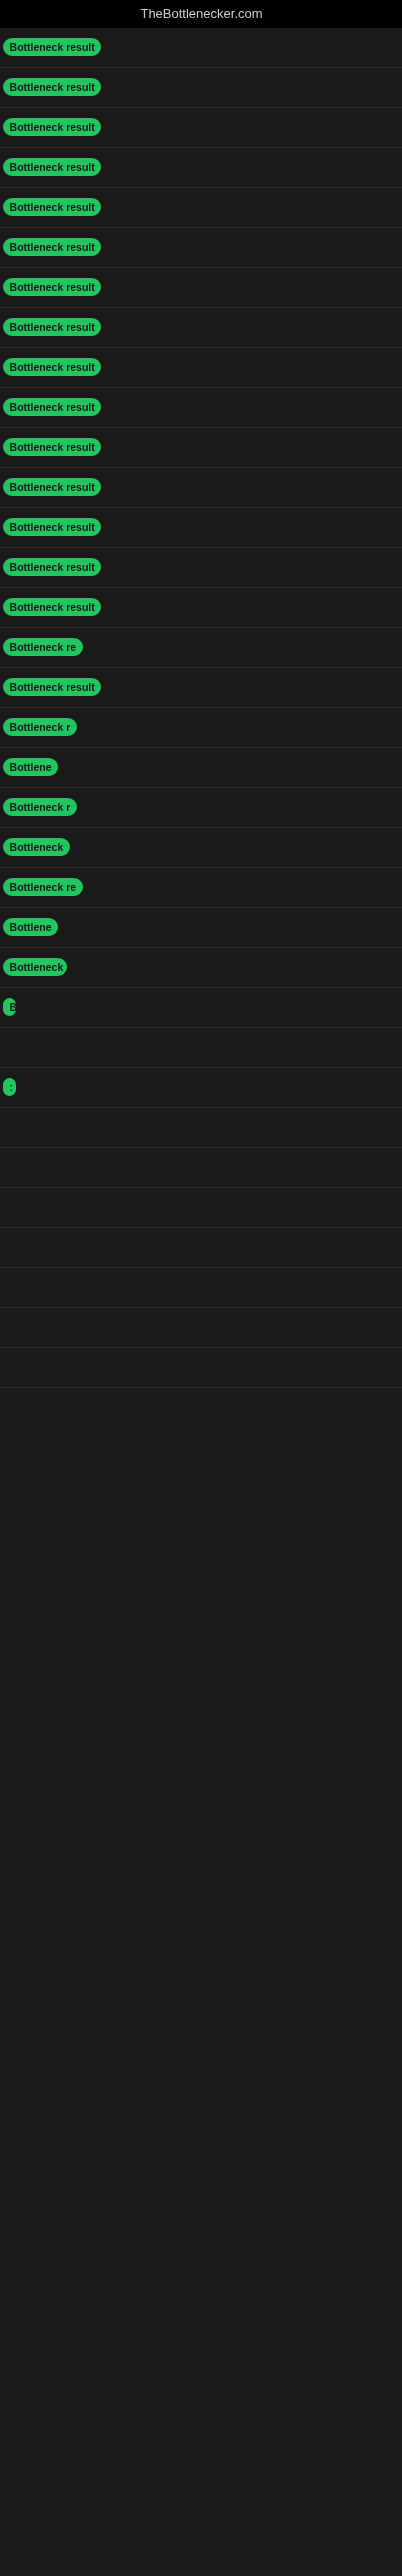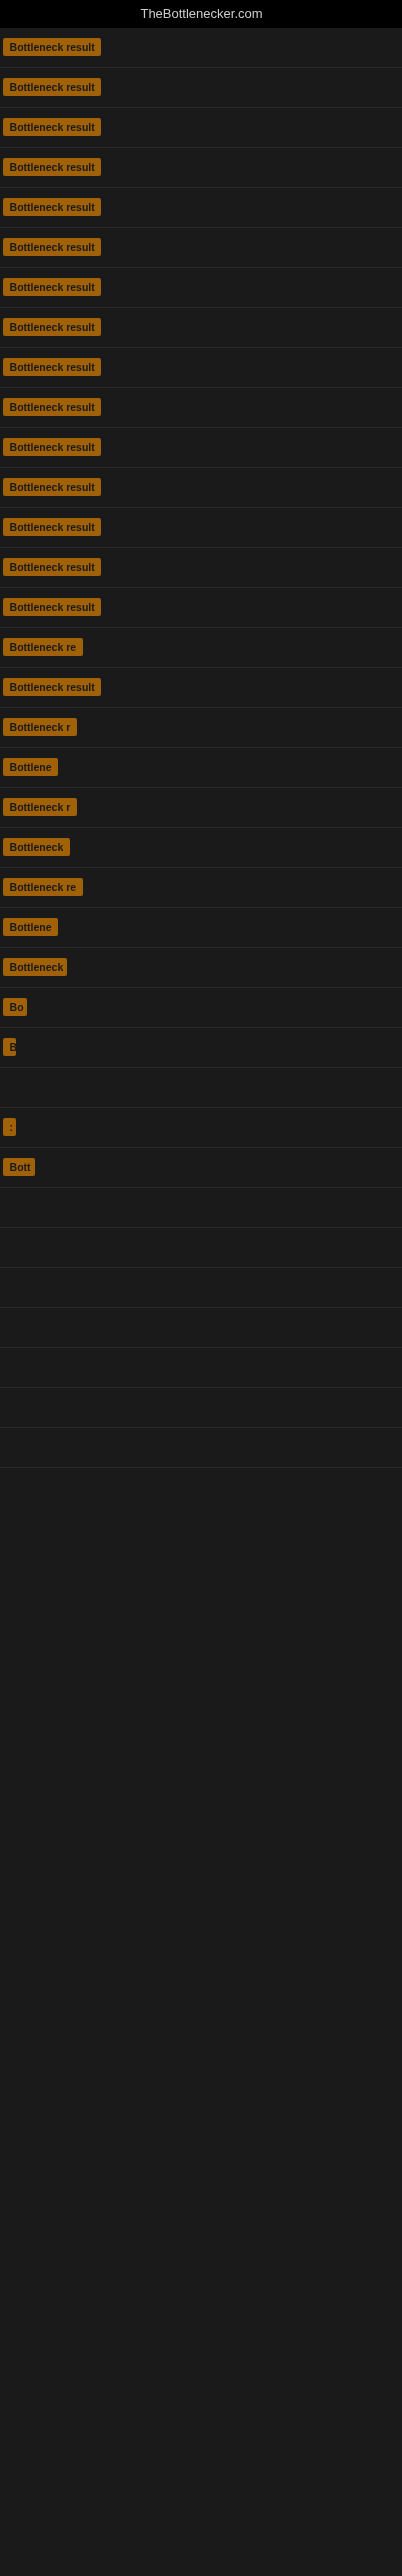--- a/index.html
+++ b/index.html
@@ -19,26 +19,26 @@
     .site-title {
       text-align: center;
       color: #cccccc;
       font-size: 13px;
       padding: 6.4px 0;
       background-color: #000000;
     }
 
     .bottleneck-badge {
       display: inline-block;
-      background-color: #a16207;
+      background-color: #22c55e;
       color: #1a1a1a;
       font-size: 10.5px;
       font-weight: bold;
       padding: 3.2px 6.4px;
-      border-radius: 2px;
+      border-radius: 9px;
       white-space: nowrap;
       overflow: hidden;
     }
 
     .row {
       padding: 6.4px 3.2px;
       border-bottom: 0.8px solid #2a2a2a;
       min-height: 40px;
       display: flex;
       align-items: center;
@@ -118,31 +118,25 @@
     <div class="row">
       <span class="bottleneck-badge" style="max-width: 85px;">Bottleneck re</span>
     </div>
     <div class="row">
       <span class="bottleneck-badge" style="max-width: 60px;">Bottlene</span>
     </div>
     <div class="row">
       <span class="bottleneck-badge" style="max-width: 64px;">Bottleneck</span>
     </div>
     <div class="row">
-      <span class="bottleneck-badge" style="max-width: 24px;">Bo</span>
-    </div>
-    <div class="row">
       <span class="bottleneck-badge" style="max-width: 12px;">B</span>
     </div>
     <div class="row"></div>
     <div class="row">
       <span class="bottleneck-badge" style="max-width: 8px;">:</span>
-    </div>
-    <div class="row">
-      <span class="bottleneck-badge" style="max-width: 32px;">Bott</span>
     </div>
     <div class="row"></div>
     <div class="row"></div>
     <div class="row"></div>
     <div class="row"></div>
     <div class="row"></div>
     <div class="row"></div>
     <div class="row"></div>
   </div>
 

